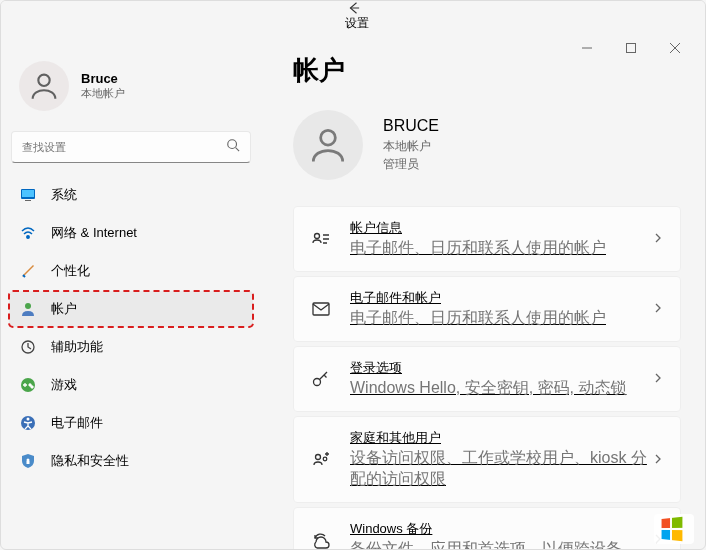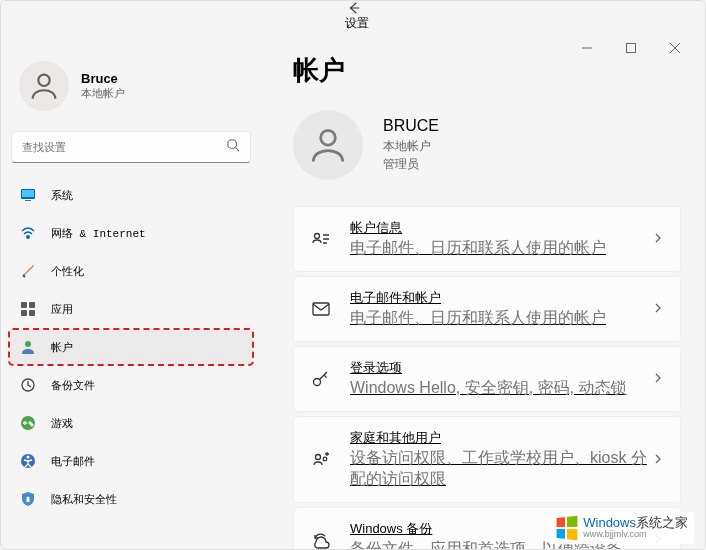--- a/index.html
+++ b/index.html
@@ -112,23 +112,22 @@
       color: #ef4444;
     }
     .search-icon { color: #666; }
     .nav-item {
       height: 36px;
       display: flex;
       align-items: center;
       padding: 0 10px;
       border-radius: 4px;
       cursor: pointer;
-      font-size: 11px;
+      font-size: 13px;
       margin-bottom: 2px;
-      font-family: Liberation Mono, monospace;
     }
     .nav-item.active {
       background: #eaeaea;
     }
     .nav-item.highlighted {
       outline: 2px dashed #d91e1e;
       outline-offset: -1px;
     }
     .nav-icon {
       width: 18px;
@@ -315,50 +314,39 @@
       <div class="nav-item">
         <span class="nav-icon">
             <svg width="16" height="16" viewBox="0 0 16 16">
               <path d="M13 2 L4 11 L2 14 L5 12 L14 3 Z" fill="#d88a3d"></path>
               <path d="M3 12 L5 14" stroke="#0067c0" stroke-width="2"></path>
             </svg>
           </span>
         <span>个性化</span>
       </div>
 
-      <div class="nav-item">
-        <span class="nav-icon">
-            <svg width="16" height="16" viewBox="0 0 16 16" fill="#5b5b5b">
-              <rect x="1" y="1" width="6" height="6" rx="1"></rect>
-              <rect x="9" y="1" width="6" height="6" rx="1"></rect>
-              <rect x="1" y="9" width="6" height="6" rx="1"></rect>
-              <rect x="9" y="9" width="6" height="6" rx="1"></rect>
-            </svg>
-          </span>
-        <span>应用</span>
-      </div>
 
       <div class="nav-item active highlighted">
         <span class="nav-icon">
             <svg width="16" height="16" viewBox="0 0 16 16">
               <circle cx="8" cy="5" r="3" fill="#4ca54c"></circle>
               <path d="M2 15 Q2 10 8 10 Q14 10 14 15 Z" fill="#4e7dc1"></path>
             </svg>
           </span>
         <span>帐户</span>
       </div>
 
       <div class="nav-item">
         <span class="nav-icon">
             <svg width="16" height="16" viewBox="0 0 16 16" fill="none" stroke="#444" stroke-width="1.3">
               <circle cx="8" cy="8" r="6"></circle>
               <path d="M8 4 V8 L11 10"></path>
             </svg>
           </span>
-        <span>备份文件</span>
+        <span>辅助功能</span>
       </div>
 
       <div class="nav-item">
         <span class="nav-icon">
             <svg width="16" height="16" viewBox="0 0 16 16">
               <circle cx="8" cy="8" r="7" fill="#4aa54a"></circle>
               <path d="M5 6 V10 M3 8 H7 M10 7 a1 1 0 1 0 0.1 0 M12 9 a1 1 0 1 0 0.1 0" stroke="white" stroke-width="1.3" fill="white"></path>
             </svg>
           </span>
         <span>游戏</span>
@@ -492,17 +480,13 @@
   </div>
 </div>
 
 <div class="watermark">
   <div class="wm-logo">
     <div class="wm-sq" style="background:#f25022"></div>
     <div class="wm-sq" style="background:#7fba00"></div>
     <div class="wm-sq" style="background:#00a4ef"></div>
     <div class="wm-sq" style="background:#ffb900"></div>
   </div>
-  <div class="wm-text">
-    <div class="wm-line1"><span class="accent">Windows</span><span>系统之家</span></div>
-    <div class="wm-line2">www.bjjmlv.com</div>
-  </div>
 </div>
 
 </body></html>

